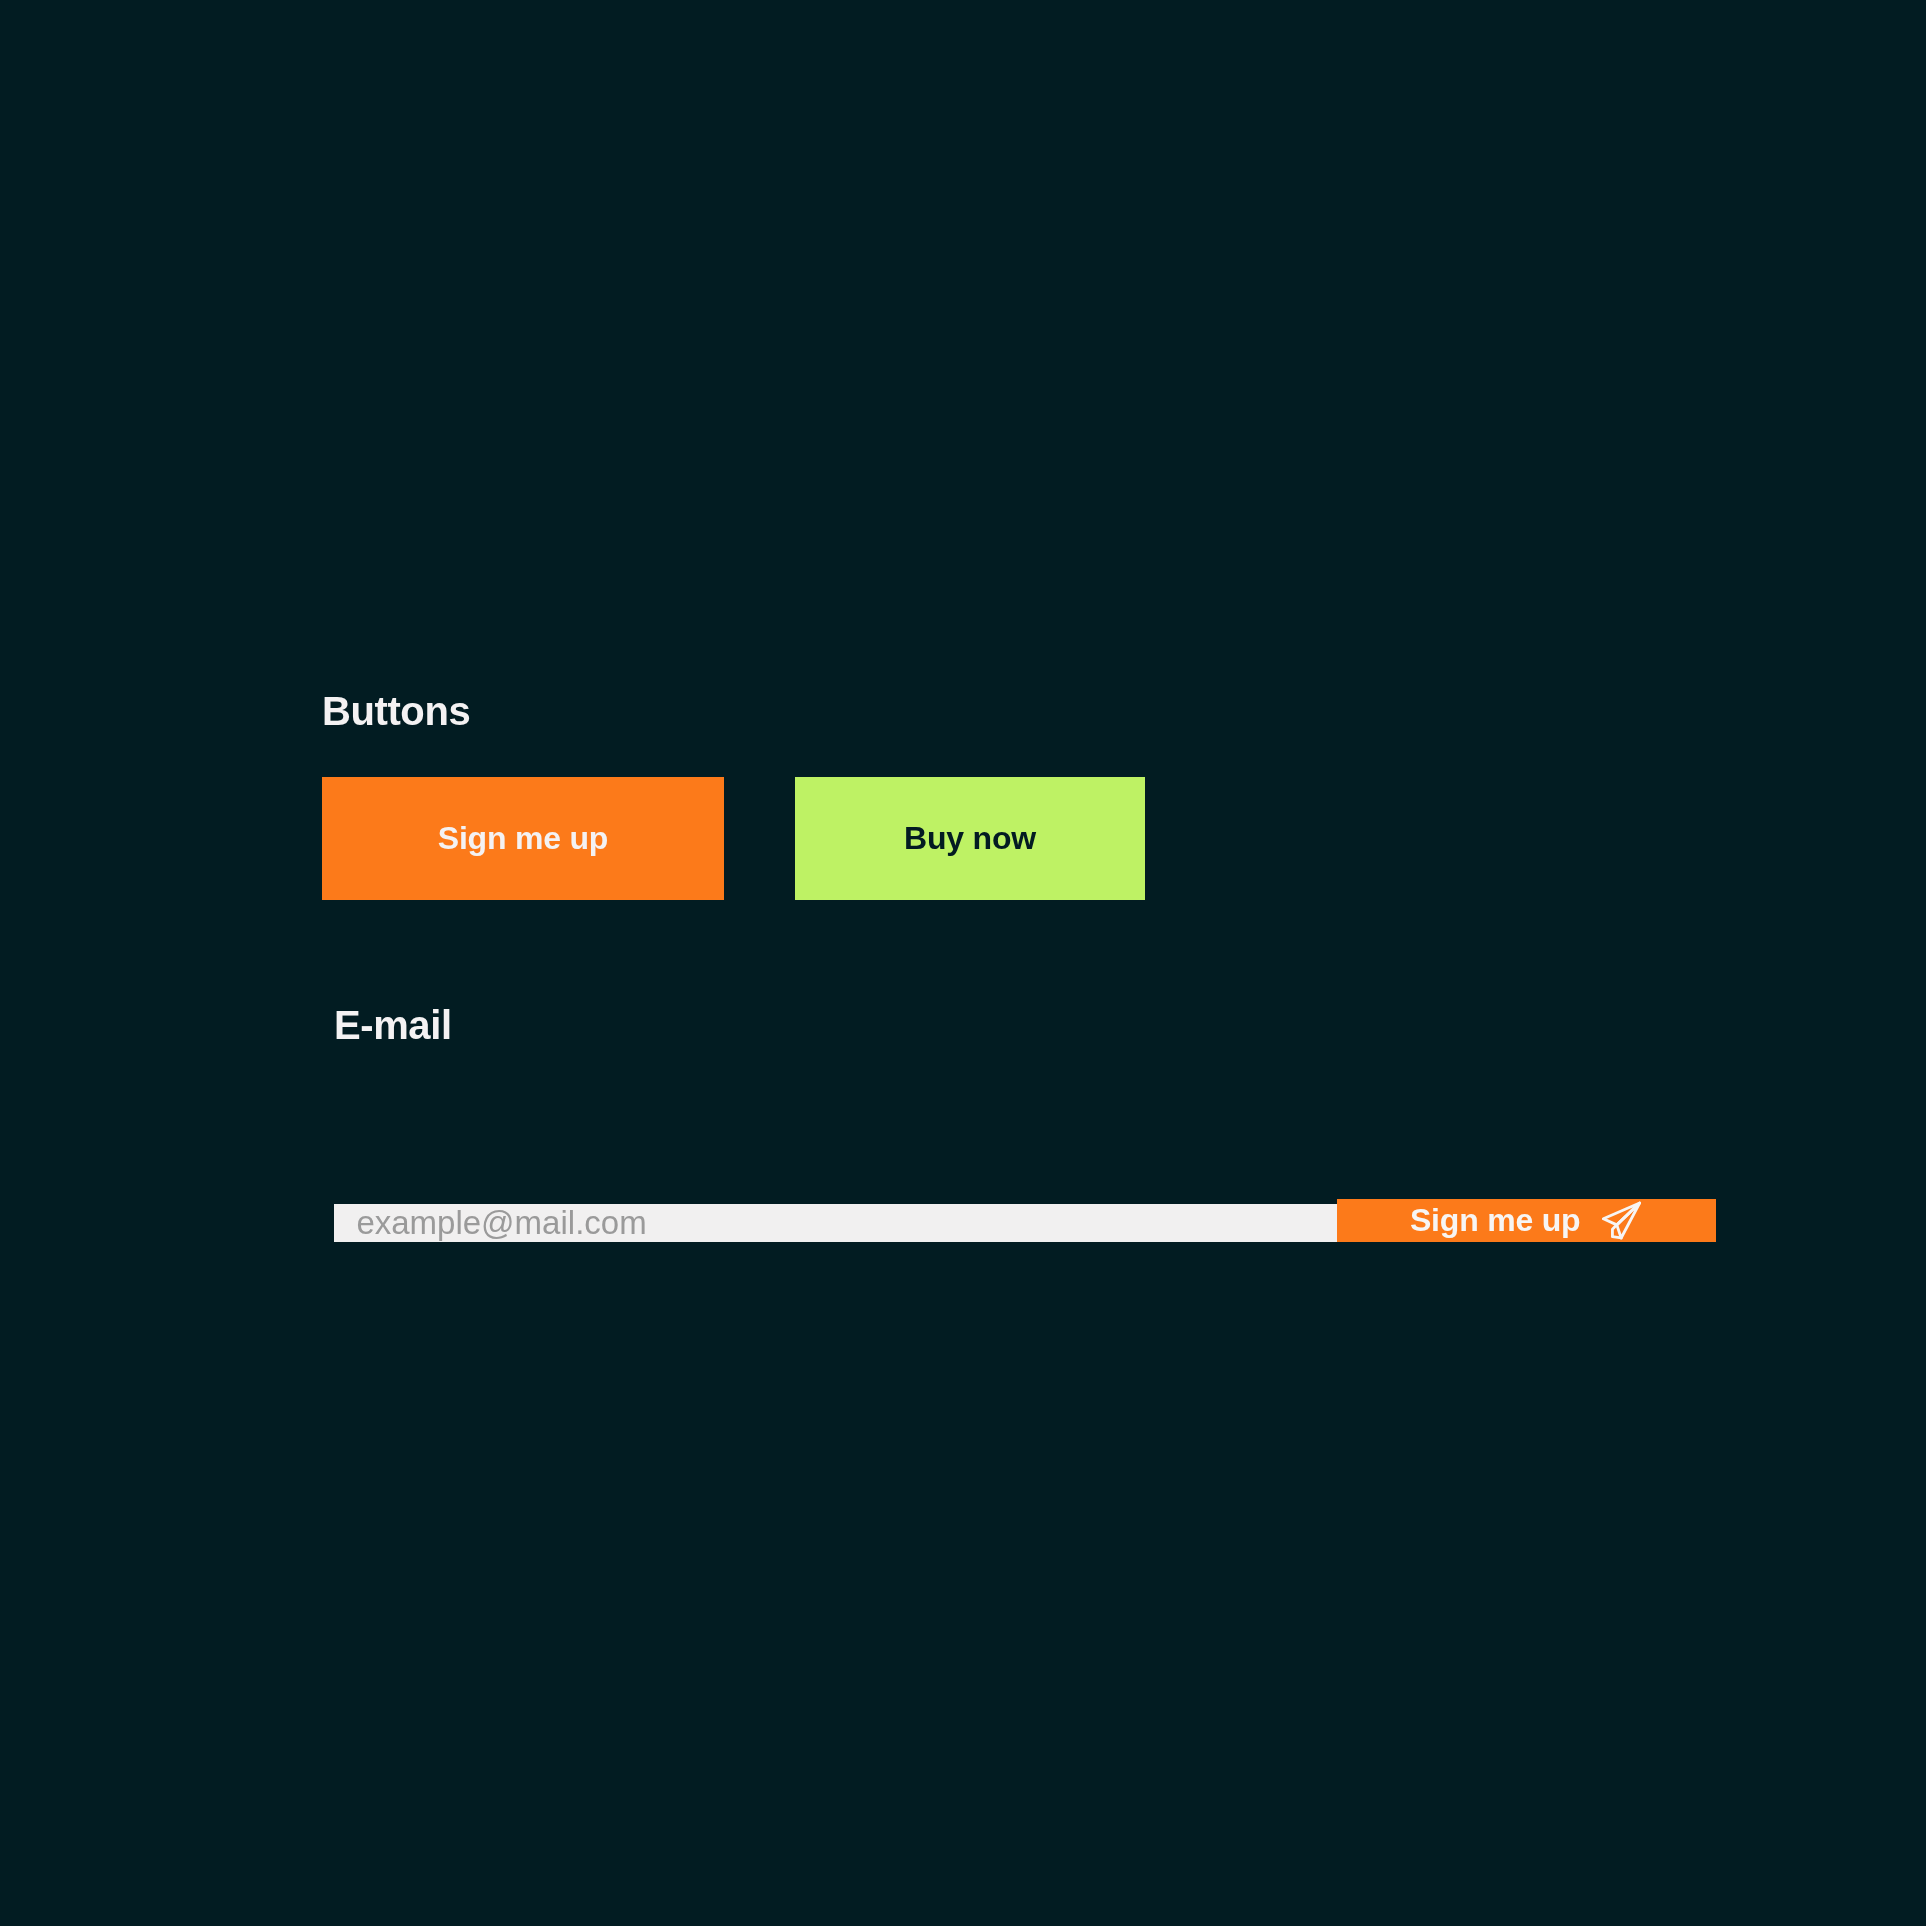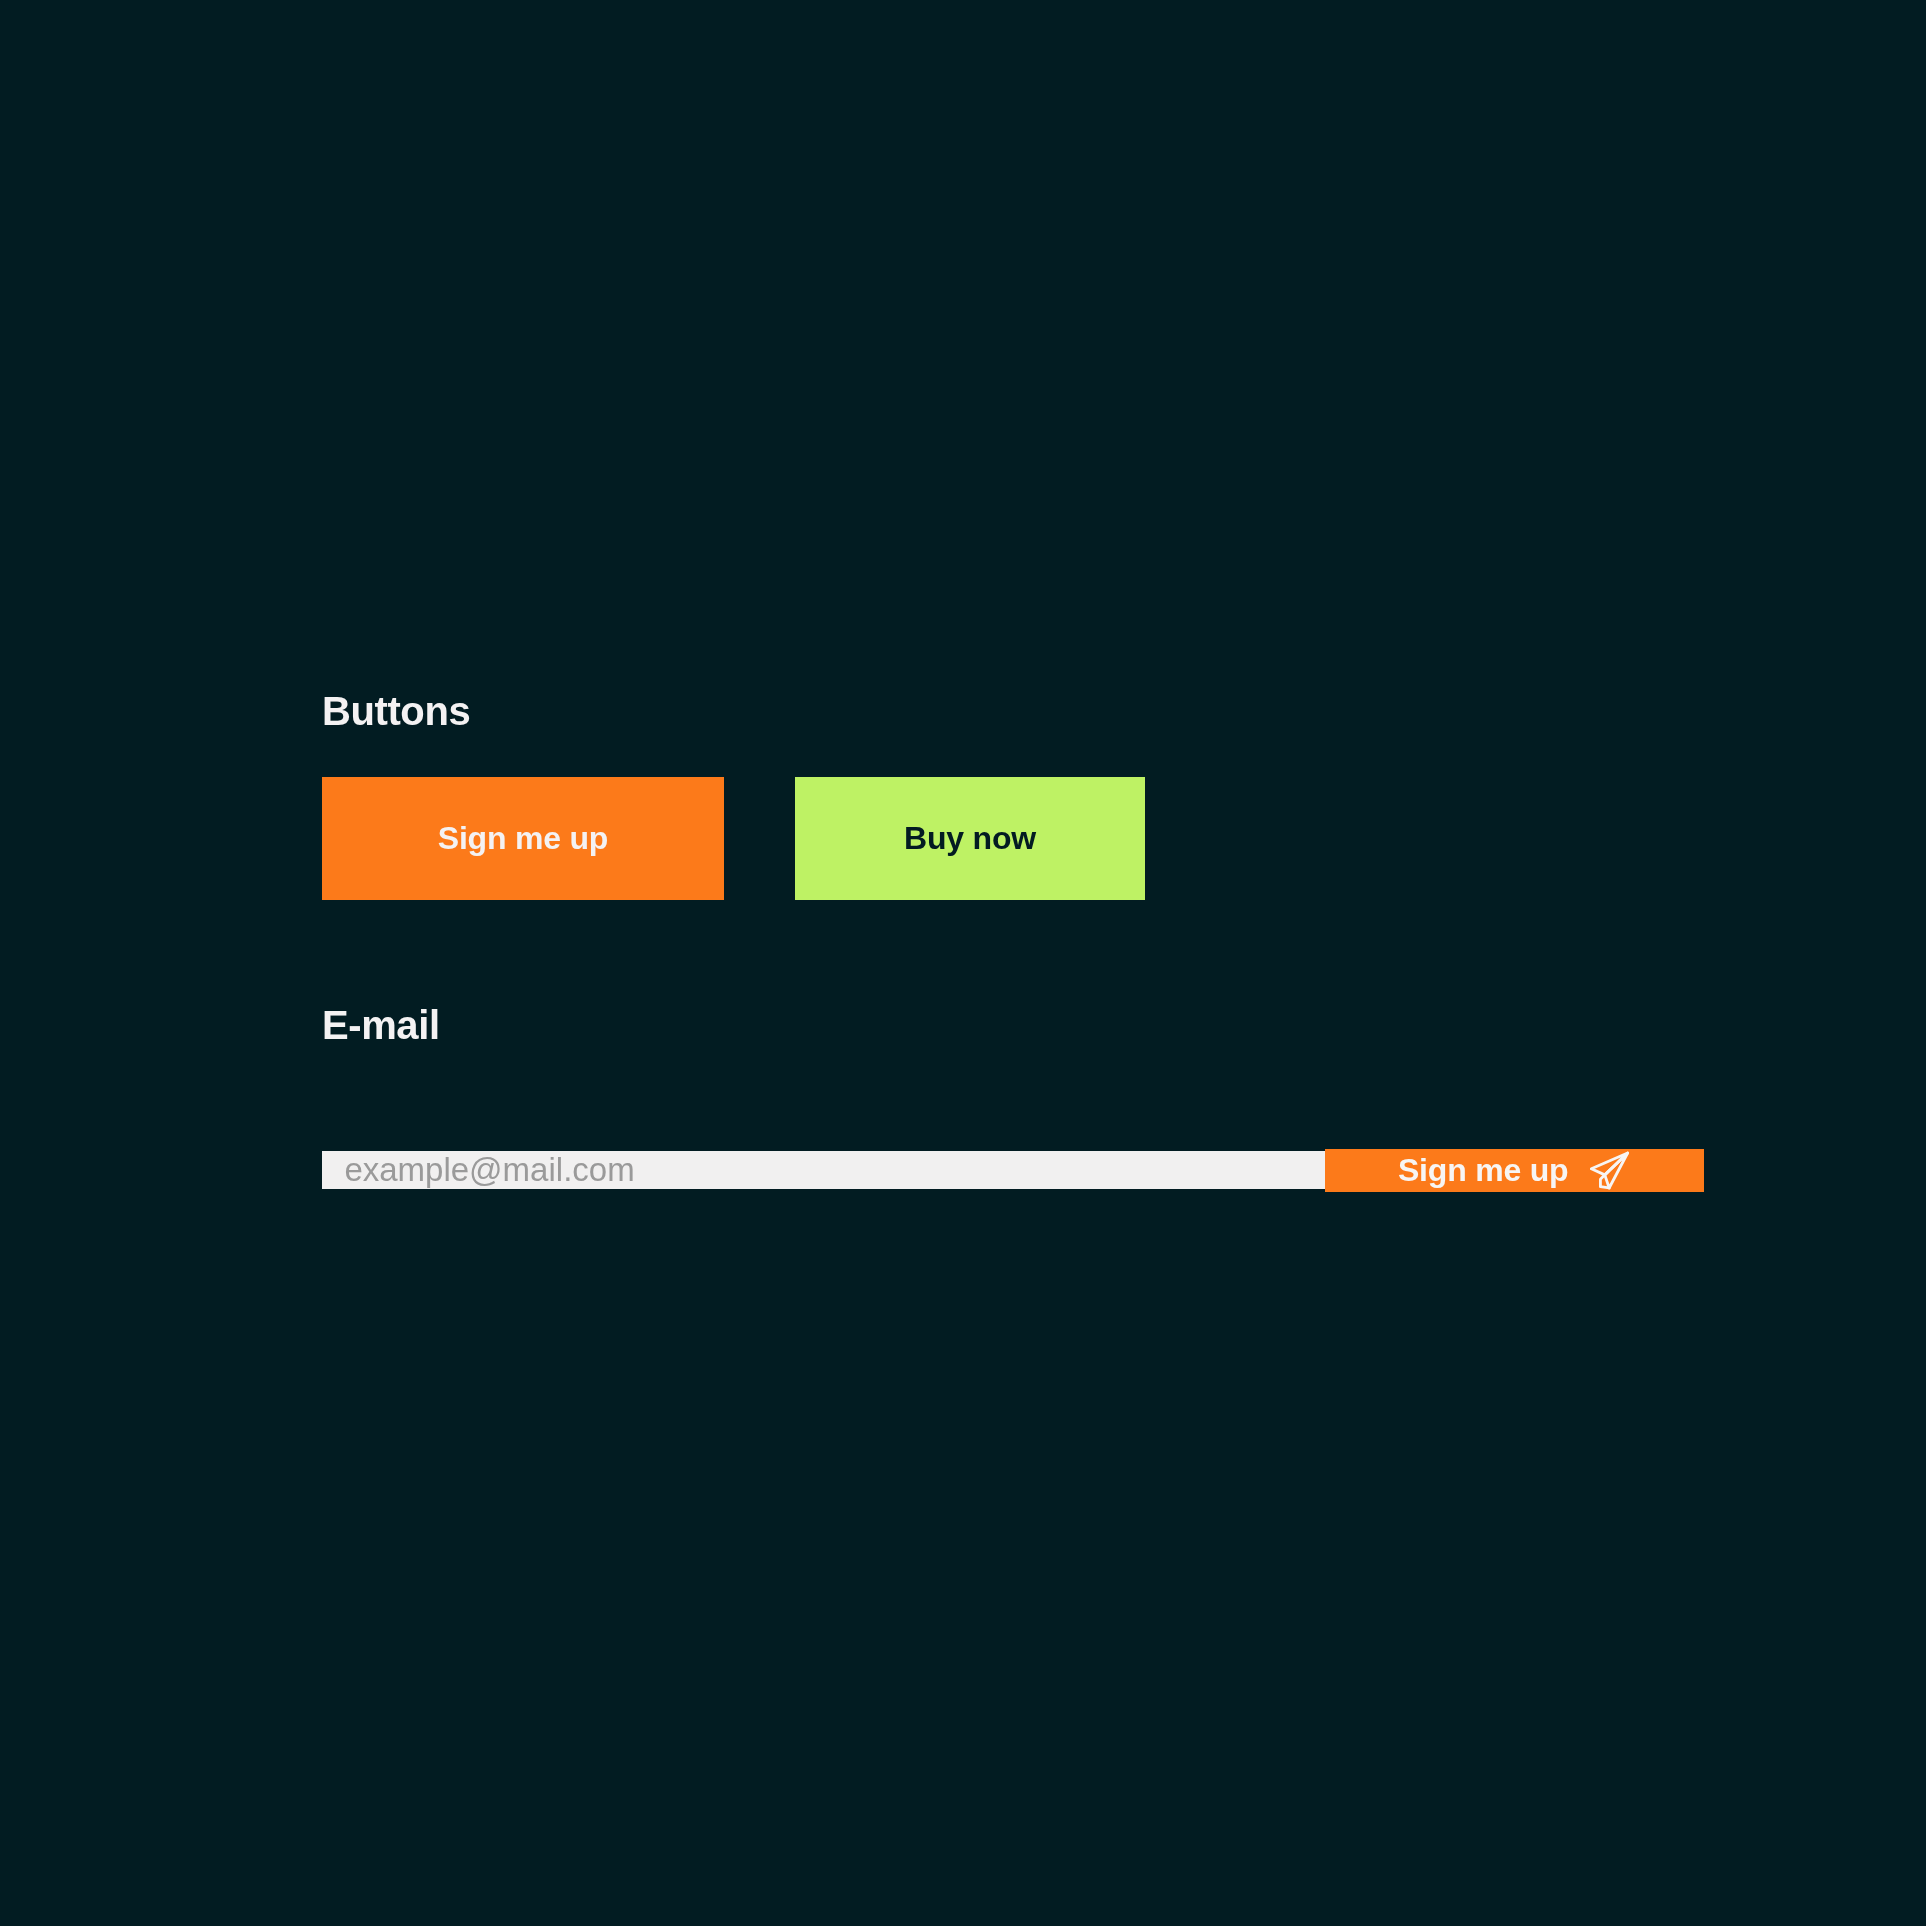--- a/index.html
+++ b/index.html
@@ -68,24 +68,25 @@
   .btn-secondary {
     width: 350px;
     background: #bef264;
     color: #031B22;
     margin-left: 71px;
   }
 
   
   .email-block {
     margin-top: 105px;
+    margin-left: 12px;
   }
   .email-row {
     display: flex;
-    align-items: center;
+    align-items: flex-end;
     margin-top: 53px;
     width: 1382px;
     height: 144px;
   }
   .email-input {
     flex: 1 1 auto;
     width: 903px;
     background: #F1F0F0;
     border: 0;
     outline: 0;

